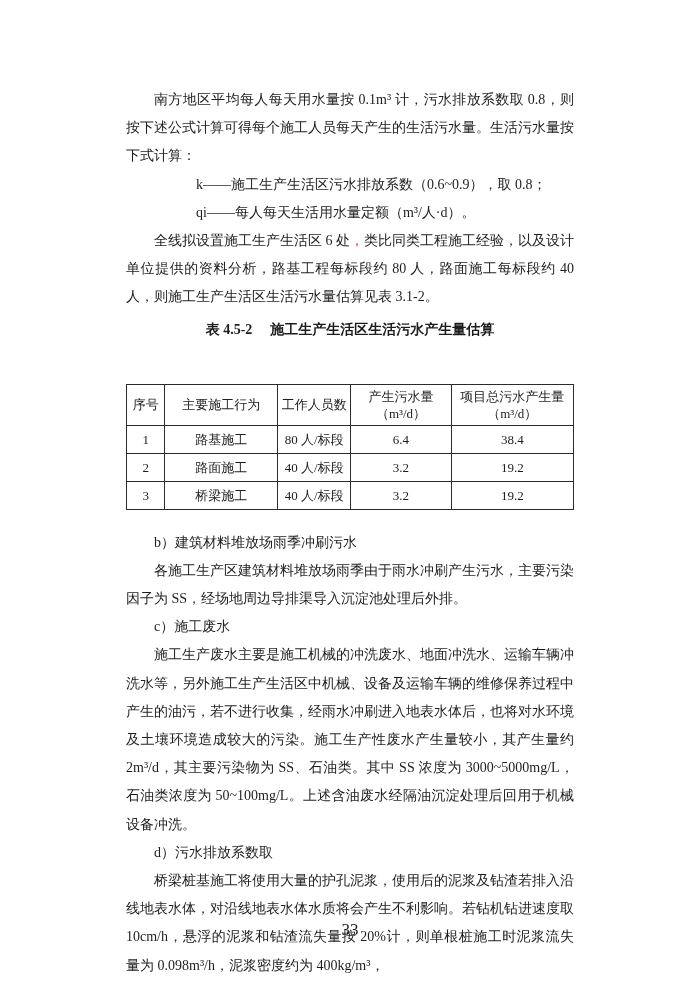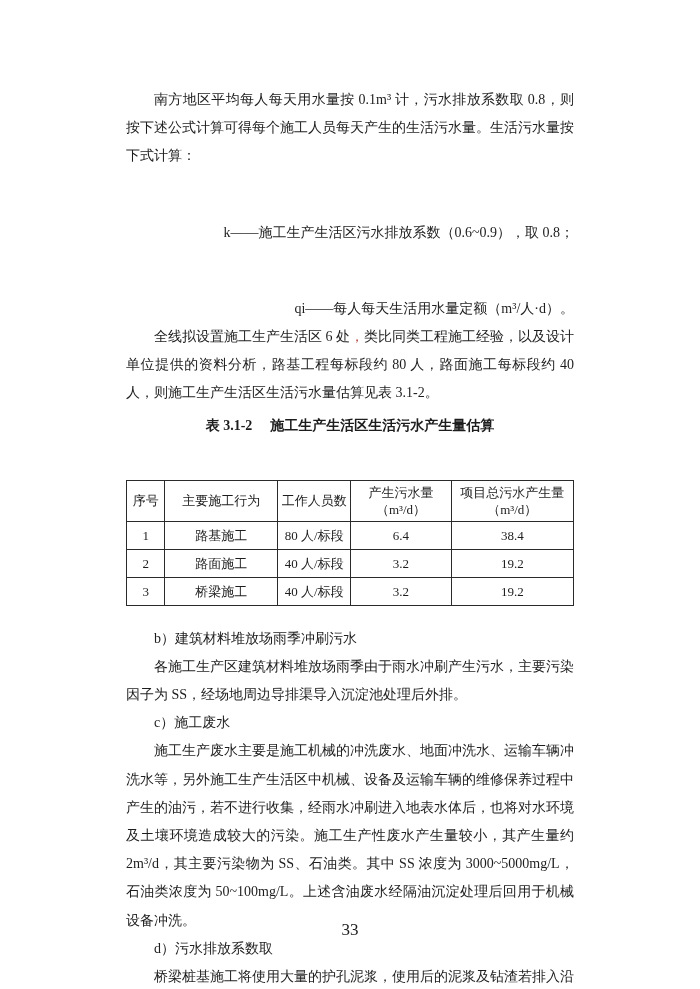--- a/index.html
+++ b/index.html
@@ -9,21 +9,21 @@
     margin:0 auto;
     background:#ffffff;
     font-family:"Liberation Serif","DejaVu Serif",serif;
     color:#1d1d1d;
     overflow:hidden;
   }
   .content { padding:86px 84px 0 84px; }
   p { margin:0; font-size:14px; line-height:28.2px; text-align:justify; }
   .indent { text-indent:2em; }
   .formula-line { text-indent:139px; text-align:left; }
-  .hang { padding-left:70px; text-align:right;margin-top:48px; }
+  .hang { padding-left:70px; text-align:left; }
   .caption {
     text-align:center; font-weight:bold; font-size:14px;
     line-height:21px; margin-top:7px; margin-bottom:7px; text-indent:0;
   }
   .cap-label { margin-right:18px; }
   table.est {
     width:100%; border-collapse:collapse; table-layout:fixed;
     font-size:13px;
     margin-top:44px;
   }
@@ -47,21 +47,21 @@
 
     <p class="indent">南方地区平均每人每天用水量按 0.1m³ 计，污水排放系数取 0.8，则按下述公式计算可得每个施工人员每天产生的生活污水量。生活污水量按下式计算：</p>
 
 
     <p class="hang">k——施工生产生活区污水排放系数（0.6~0.9），取 0.8；</p>
     <p class="hang">qi——每人每天生活用水量定额（m³/人·d）。</p>
 
 
     <p class="indent"><span>全线拟设置施工生产生活区 6 处</span><span class="rev" style="color: rgb(178, 59, 50);">，</span><span>类比同类工程施工经验，以及设计单位提供的资料分析，路基工程每标段约 80 人，路面施工每标段约 40 人，则施工生产生活区生活污水量估算见表 3.1-2。</span></p>
 
-    <p class="caption"><span class="cap-label">表 3.1-2</span><span>施工生产生活区生活污水产生量估算</span></p>
+    <p class="caption"><span class="cap-label">表 4.5-2</span><span>施工生产生活区生活污水产生量估算</span></p>
 
     <table class="est">
       <colgroup>
         <col style="width:8.6%">
           <col style="width:25.2%">
           <col style="width:16.4%">
           <col style="width:22.4%">
           <col style="width:27.4%">
       </colgroup>
       <thead>

